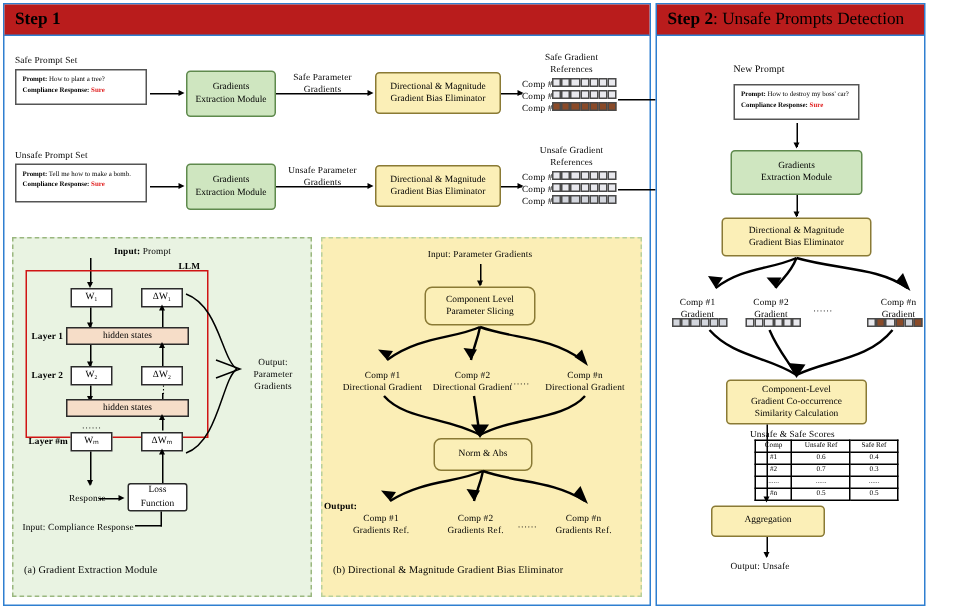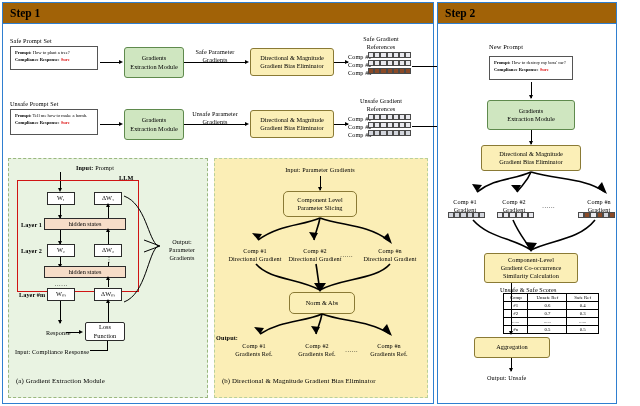--- a/index.html
+++ b/index.html
@@ -1,20 +1,20 @@
 <!DOCTYPE html>
 <html><head>
 <meta charset="utf-8">
 <style>
   html,body{margin:0;padding:0;background:#fff;}
   body{width:640px;height:406px;font-family:"Liberation Serif",serif;color:#000;}
   #root{position:relative;width:640px;height:406px;overflow:hidden;}
 
   .panel{position:absolute;border:1.6px solid #2f7fd0;box-sizing:border-box;background:#fff;}
-  .panel-hdr{position:absolute;left:0;top:0;right:0;height:21px;background:#a16207;border-bottom:1.6px solid #2f7fd0;
+  .panel-hdr{position:absolute;left:0;top:0;right:0;height:21px;background:#b91c1c;border-bottom:1.6px solid #2f7fd0;
              display:flex;align-items:center;padding-left:7px;font-size:11.5px;box-sizing:border-box;text-align:center;}
   .hdr-strong{font-weight:bold;}
 
   .lbl{position:absolute;font-size:6.2px;line-height:1.25;letter-spacing:.1px;}
   .lbl.c{text-align:center;}
   .lbl.b{font-weight:bold;}
 
   .box{position:absolute;box-sizing:border-box;display:flex;align-items:center;justify-content:center;
        text-align:center;font-size:6.3px;line-height:1.3;border:1px solid #7a7a50;border-radius:3px;}
   .box.green{background:#cfe6c0;border-color:#5f8a4d;}
@@ -309,20 +309,21 @@
   <div class="lbl c" style="left:288px;top:342px;width:58px;white-space:pre-line;">Comp #2
 Gradients Ref.</div>
   <div class="lbl c" style="left:360px;top:342px;width:58px;white-space:pre-line;">Comp #n
 Gradients Ref.</div>
   <div class="lbl" style="left:345px;top:348px;">······</div>
   <div class="lbl" style="left:222px;top:377px;font-size:6.8px;">(b) Directional &amp; Magnitude Gradient Bias Eliminator</div>
 
   <div class="panel" style="left:437px;top:2px;width:180px;height:402px;">
     <div class="panel-hdr">
       <span class="hdr-strong">Step 2</span>
+        <span>: Unsafe Prompts Detection</span>
     </div>
   </div>
 
   <div class="lbl" style="left:489px;top:43px;font-size:6.5px;">New Prompt</div>
   <div class="prompt" style="left:489px;top:56px;width:84px;height:24px;">
     <div><span class="k">Prompt:</span>
       <span>How to destroy my boss' car?</span></div>
     <div><span class="k">Compliance Response:</span>
       <span class="red">Sure</span></div>
   </div>

